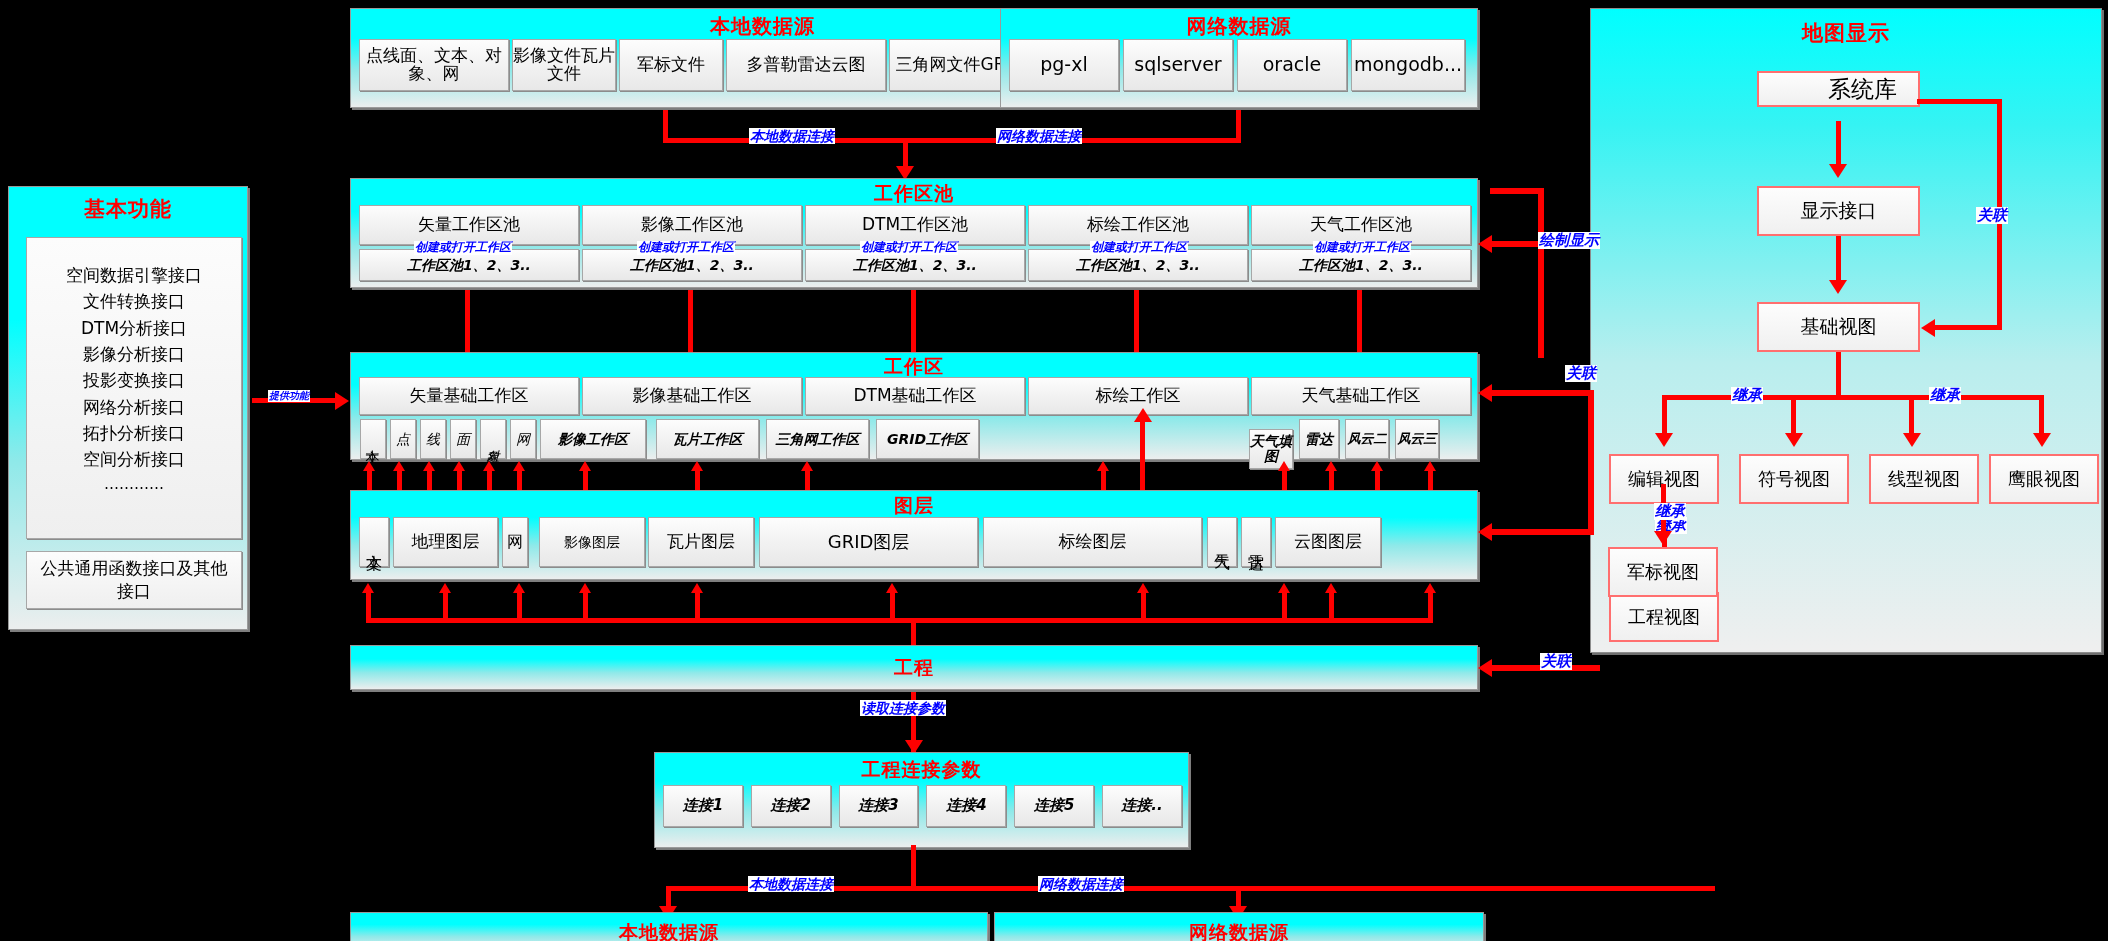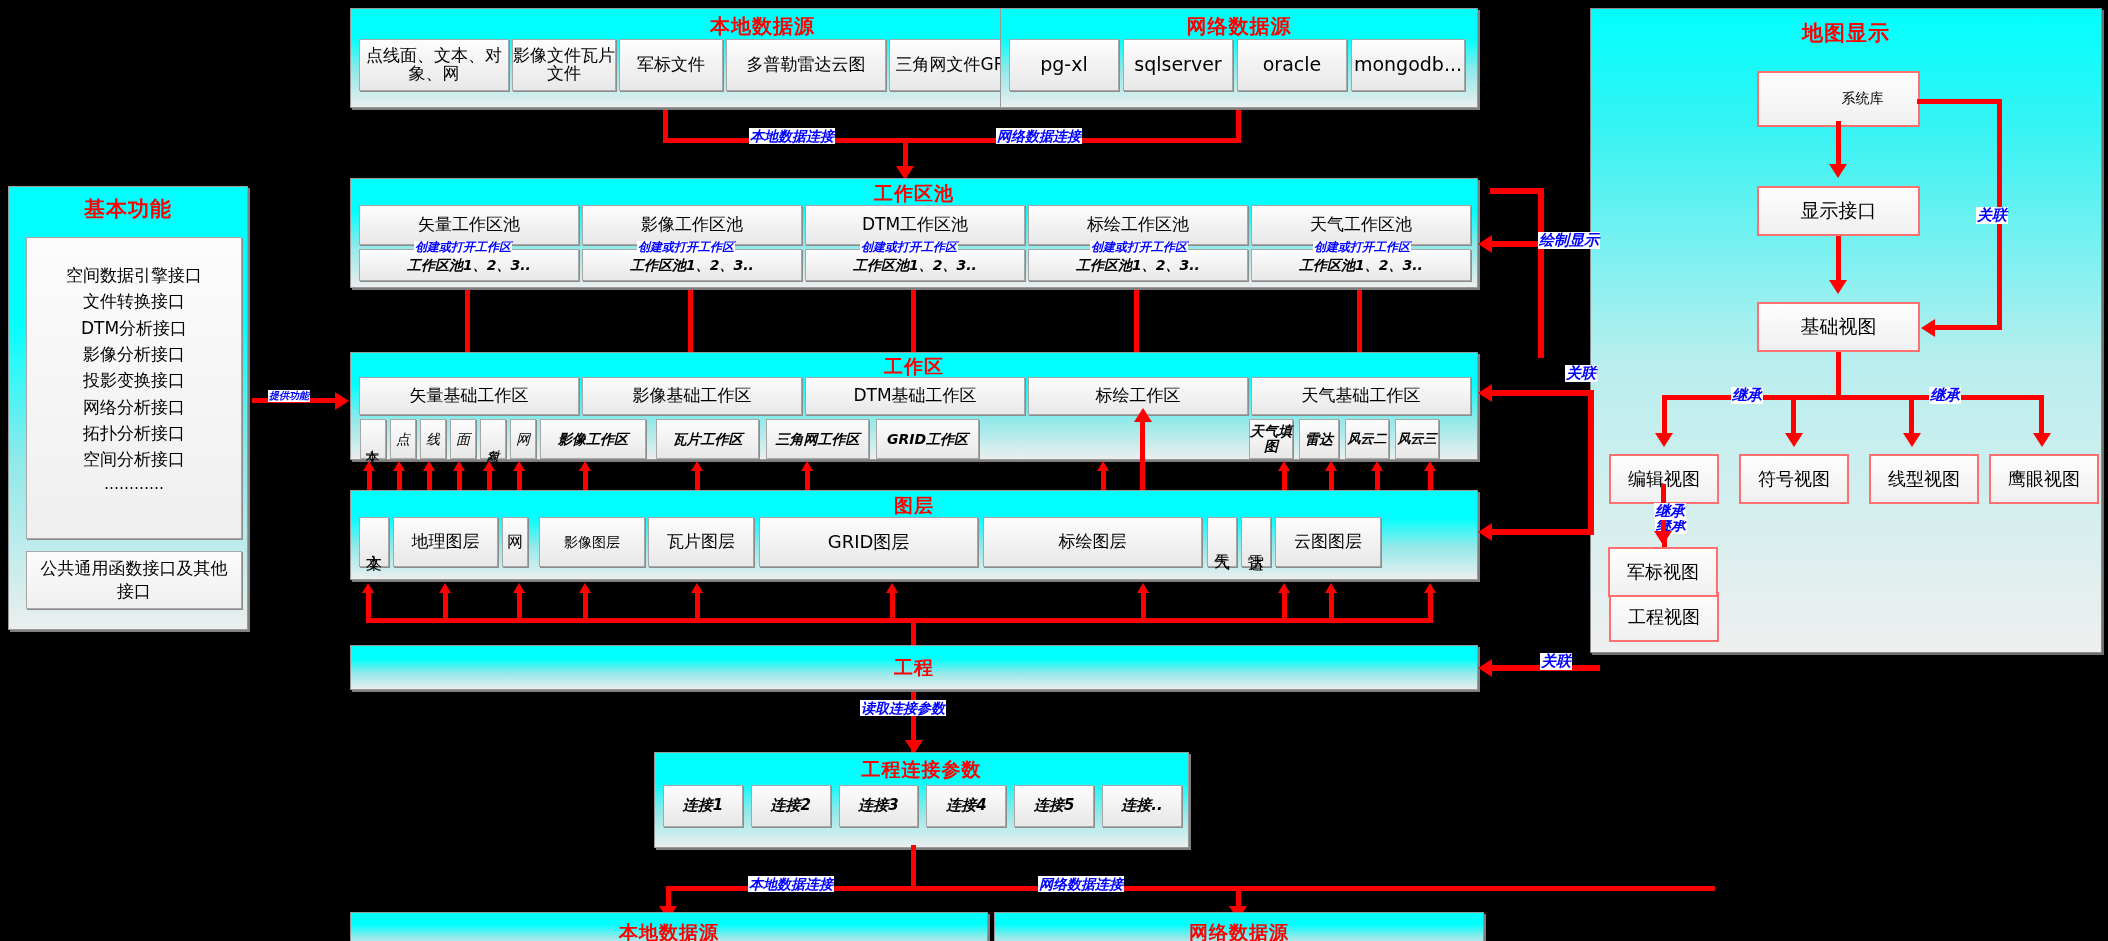--- a/index.html
+++ b/index.html
@@ -146,21 +146,21 @@
   <div class="abs btn vert" style="left:9px;top:66px;width:26px;height:40px;font-size:14px;">文本</div>
   <div class="abs btn" style="left:39px;top:66px;width:26px;height:40px;font-size:14px;font-style:italic;">点</div>
   <div class="abs btn" style="left:69px;top:66px;width:26px;height:40px;font-size:14px;font-style:italic;">线</div>
   <div class="abs btn" style="left:99px;top:66px;width:26px;height:40px;font-size:14px;font-style:italic;">面</div>
   <div class="abs btn vert" style="left:129px;top:66px;width:26px;height:40px;font-size:13px;font-style:italic;">对象</div>
   <div class="abs btn" style="left:159px;top:66px;width:26px;height:40px;font-size:14px;font-style:italic;">网</div>
   <div class="abs btn italic" style="left:189px;top:66px;width:106px;height:40px;font-size:14px;">影像工作区</div>
   <div class="abs btn italic" style="left:305px;top:66px;width:103px;height:40px;font-size:14px;">瓦片工作区</div>
   <div class="abs btn italic" style="left:415px;top:66px;width:103px;height:40px;font-size:14px;">三角网工作区</div>
   <div class="abs btn italic" style="left:525px;top:66px;width:103px;height:40px;font-size:14px;">GRID工作区</div>
-  <div class="abs btn italic" style="left:898px;top:66px;width:44px;height:40px;font-size:14px;flex-direction:column;">天气填图</div>
+  <div class="abs btn italic" style="left:898px;top:76px;width:44px;height:40px;font-size:14px;flex-direction:column;">天气填图</div>
   <div class="abs btn italic" style="left:948px;top:66px;width:40px;height:40px;font-size:14px;">雷达</div>
   <div class="abs btn italic" style="left:994px;top:66px;width:44px;height:40px;font-size:13px;flex-direction:column;">风云二</div>
   <div class="abs btn italic" style="left:1044px;top:66px;width:44px;height:40px;font-size:13px;flex-direction:column;">风云三</div>
 </div>
 
 <div class="rl" style="left:367px;top:470px;width:5px;height:100px;"></div>
 <div class="ar-u sm" style="left:363px;top:461px;"></div>
 
 <div class="rl" style="left:397px;top:470px;width:5px;height:42px;"></div>
 <div class="ar-u sm" style="left:393px;top:461px;"></div>
@@ -276,21 +276,21 @@
 <div class="abs panel" style="left:350px;top:912px;width:638px;height:40px;">
   <div class="panel-title" style="font-size:19px;padding-top:7px;">本地数据源</div>
 </div>
 <div class="abs panel" style="left:994px;top:912px;width:490px;height:40px;">
   <div class="panel-title" style="font-size:19px;padding-top:7px;">网络数据源</div>
 </div>
 
 <div class="abs mapcard" style="left:1590px;top:8px;width:512px;height:645px;">
   <div class="panel-title" style="font-size:21px;padding-top:10px;">地图显示</div>
 
-  <div class="abs vbox" style="left:166px;top:62px;width:163px;height:56px;font-size:14px;padding-left:48px;">系统库</div>
+  <div class="abs vbox" style="left:166px;top:62px;width:163px;height:36px;font-size:23px;padding-left:48px;">系统库</div>
   <div class="abs vbox" style="left:166px;top:177px;width:163px;height:50px;font-size:19px;">显示接口</div>
   <div class="abs vbox" style="left:166px;top:293px;width:163px;height:50px;font-size:19px;">基础视图</div>
 
   <div class="abs vbox" style="left:18px;top:445px;width:110px;height:50px;font-size:18px;">编辑视图</div>
   <div class="abs vbox" style="left:148px;top:445px;width:110px;height:50px;font-size:18px;">符号视图</div>
   <div class="abs vbox" style="left:278px;top:445px;width:110px;height:50px;font-size:18px;">线型视图</div>
   <div class="abs vbox" style="left:398px;top:445px;width:110px;height:50px;font-size:18px;">鹰眼视图</div>
 
   <div class="abs vbox" style="left:18px;top:583px;width:110px;height:50px;font-size:18px;">工程视图</div>
 

